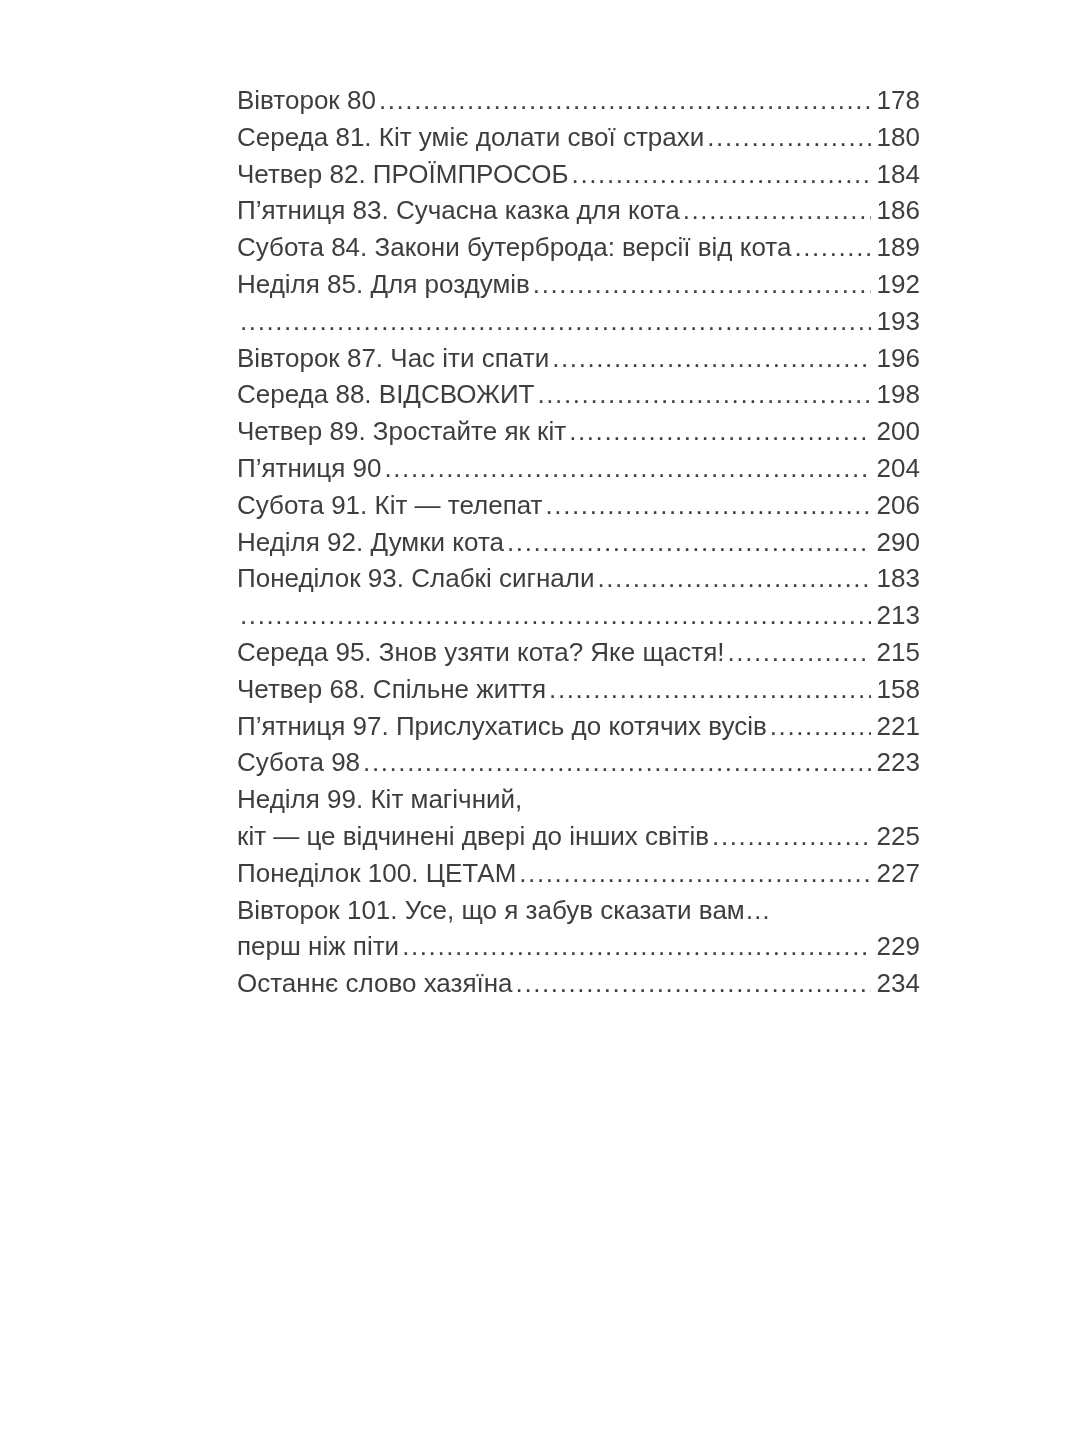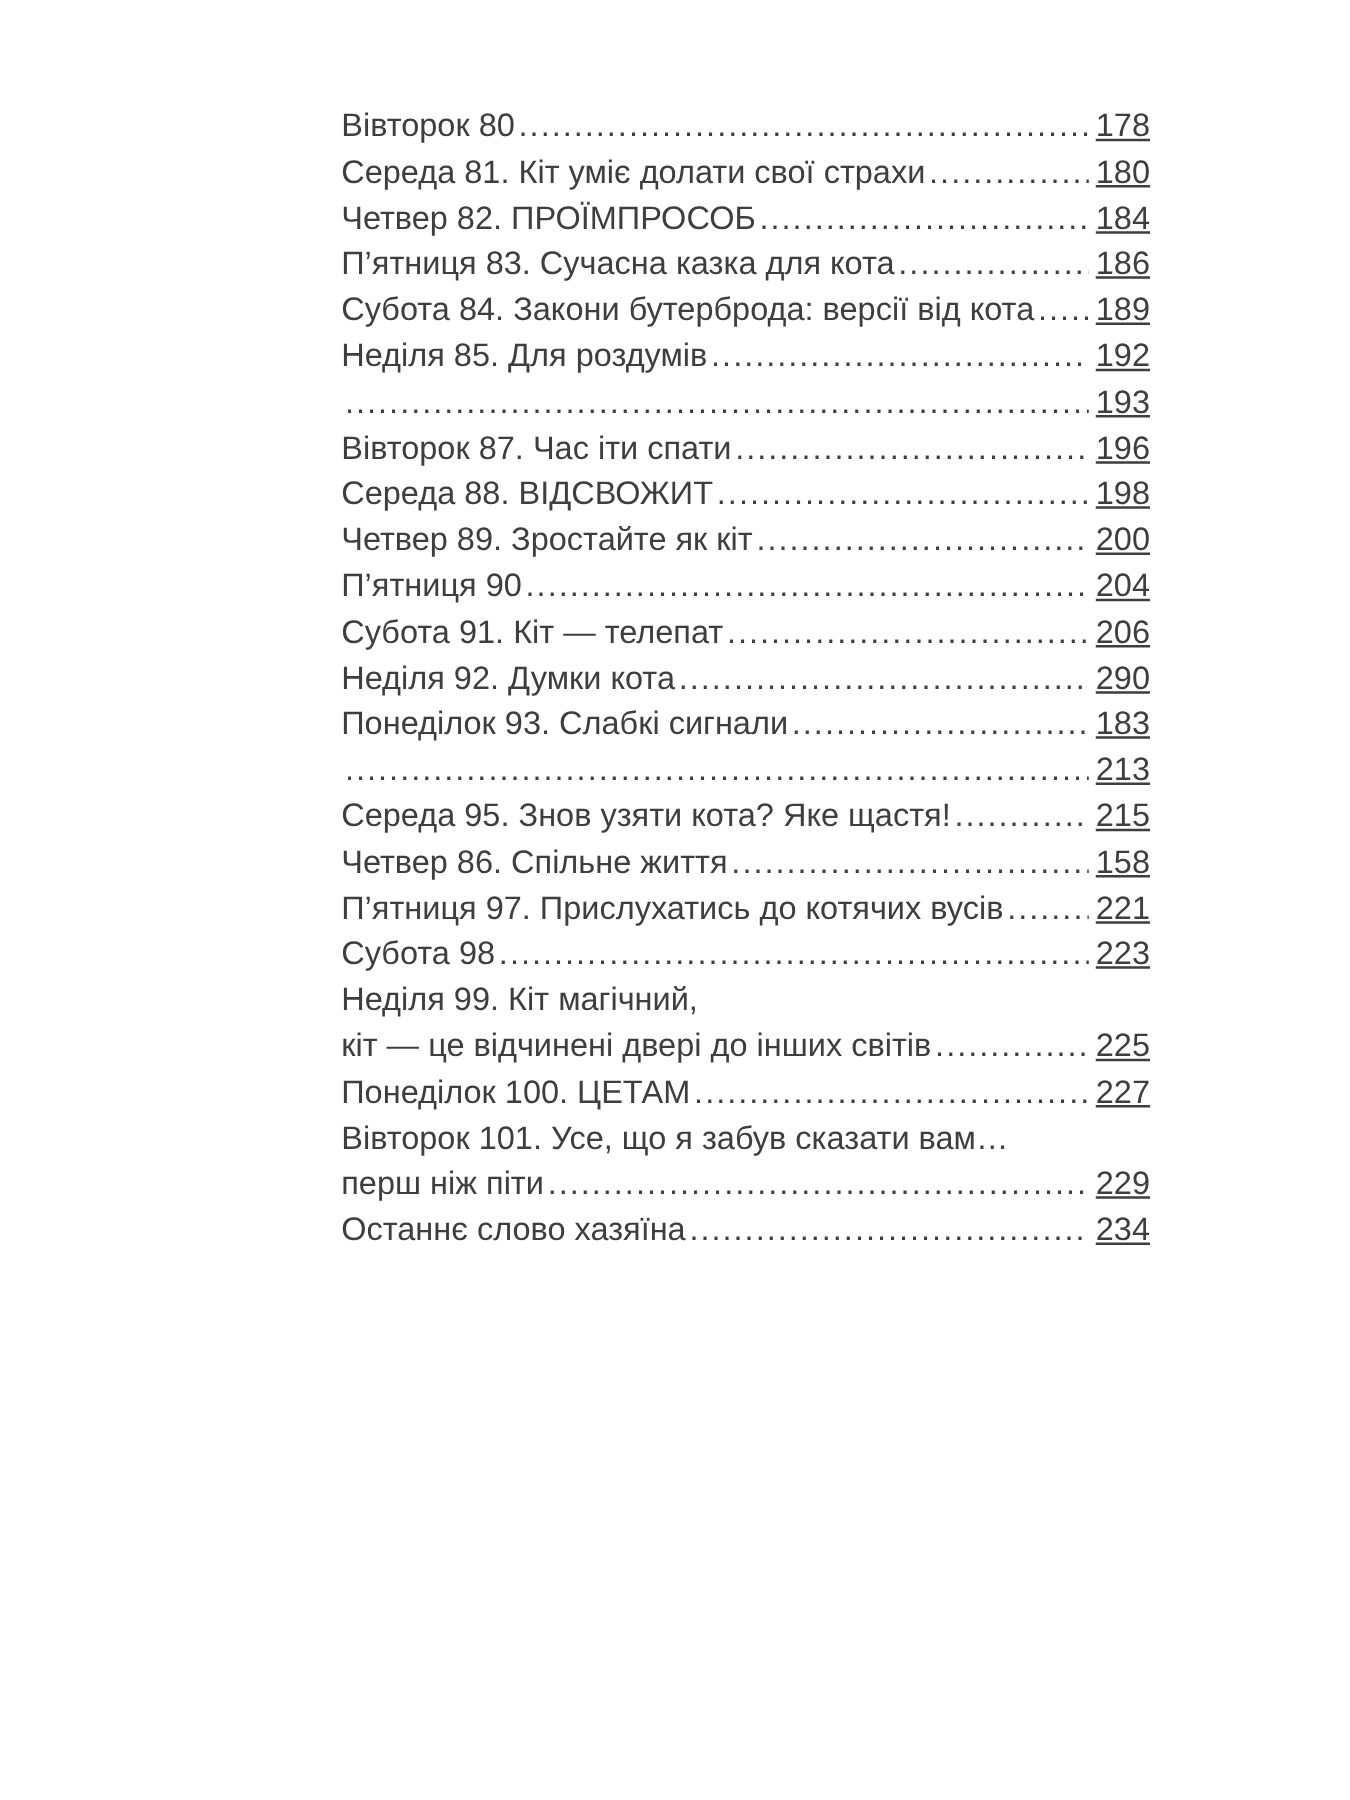--- a/index.html
+++ b/index.html
@@ -22,38 +22,36 @@
     top: 85px;
     width: 683px;
     font-size: 26px;
   }
   .toc-line {
     display: flex;
     align-items: baseline;
     height: 36.8px;
     white-space: nowrap;
     overflow: hidden;
-    margin-left: 36px;
   }
   .toc-entry-title {
     flex: 0 0 auto;
   }
   .dot-leader {
     flex: 1 1 auto;
     min-width: 0;
     overflow: hidden;
     margin-left: 3px;
     letter-spacing: 1.6px;
     color: #3e3e3e;
   }
   .page-number {
     flex: 0 0 auto;
     padding-left: 6px;
     text-align: right;
-    text-decoration: underline;
   }
 </style>
 </head>
 <body>
 
 <div class="page">
   <div class="toc" id="toc">
       <div class="toc-line">
         <span class="toc-entry-title">Вівторок 80</span>
         <span class="dot-leader">................................................................................................................................................................</span>
@@ -126,21 +124,21 @@
       <div class="toc-line">
         <span class="dot-leader">................................................................................................................................................................</span>
         <span class="page-number">213</span>
       </div>
       <div class="toc-line">
         <span class="toc-entry-title">Середа 95. Знов узяти кота? Яке щастя!</span>
         <span class="dot-leader">................................................................................................................................................................</span>
         <span class="page-number">215</span>
       </div>
       <div class="toc-line">
-        <span class="toc-entry-title">Четвер 86. Спільне життя</span>
+        <span class="toc-entry-title">Четвер 68. Спільне життя</span>
         <span class="dot-leader">................................................................................................................................................................</span>
         <span class="page-number">158</span>
       </div>
       <div class="toc-line">
         <span class="toc-entry-title">П’ятниця 97. Прислухатись до котячих вусів</span>
         <span class="dot-leader">................................................................................................................................................................</span>
         <span class="page-number">221</span>
       </div>
       <div class="toc-line">
         <span class="toc-entry-title">Субота 98</span>

